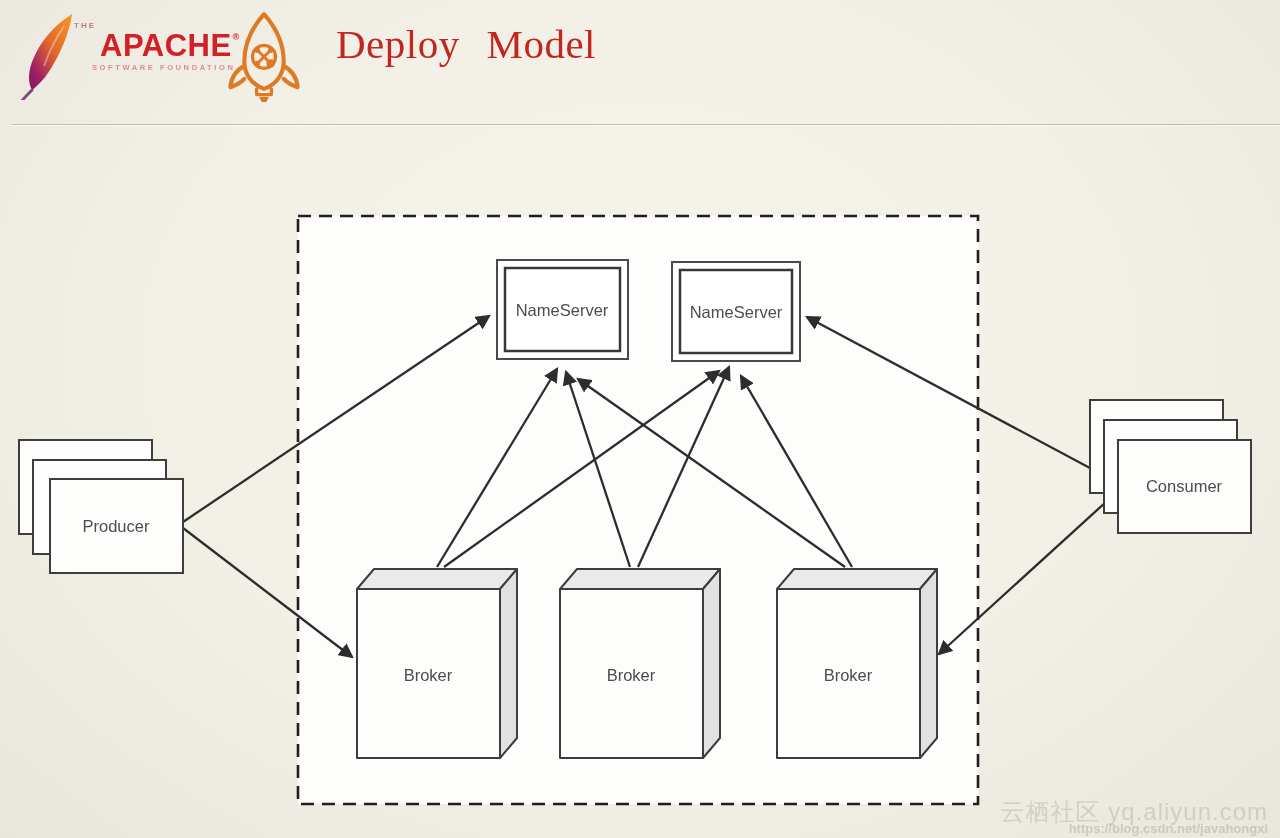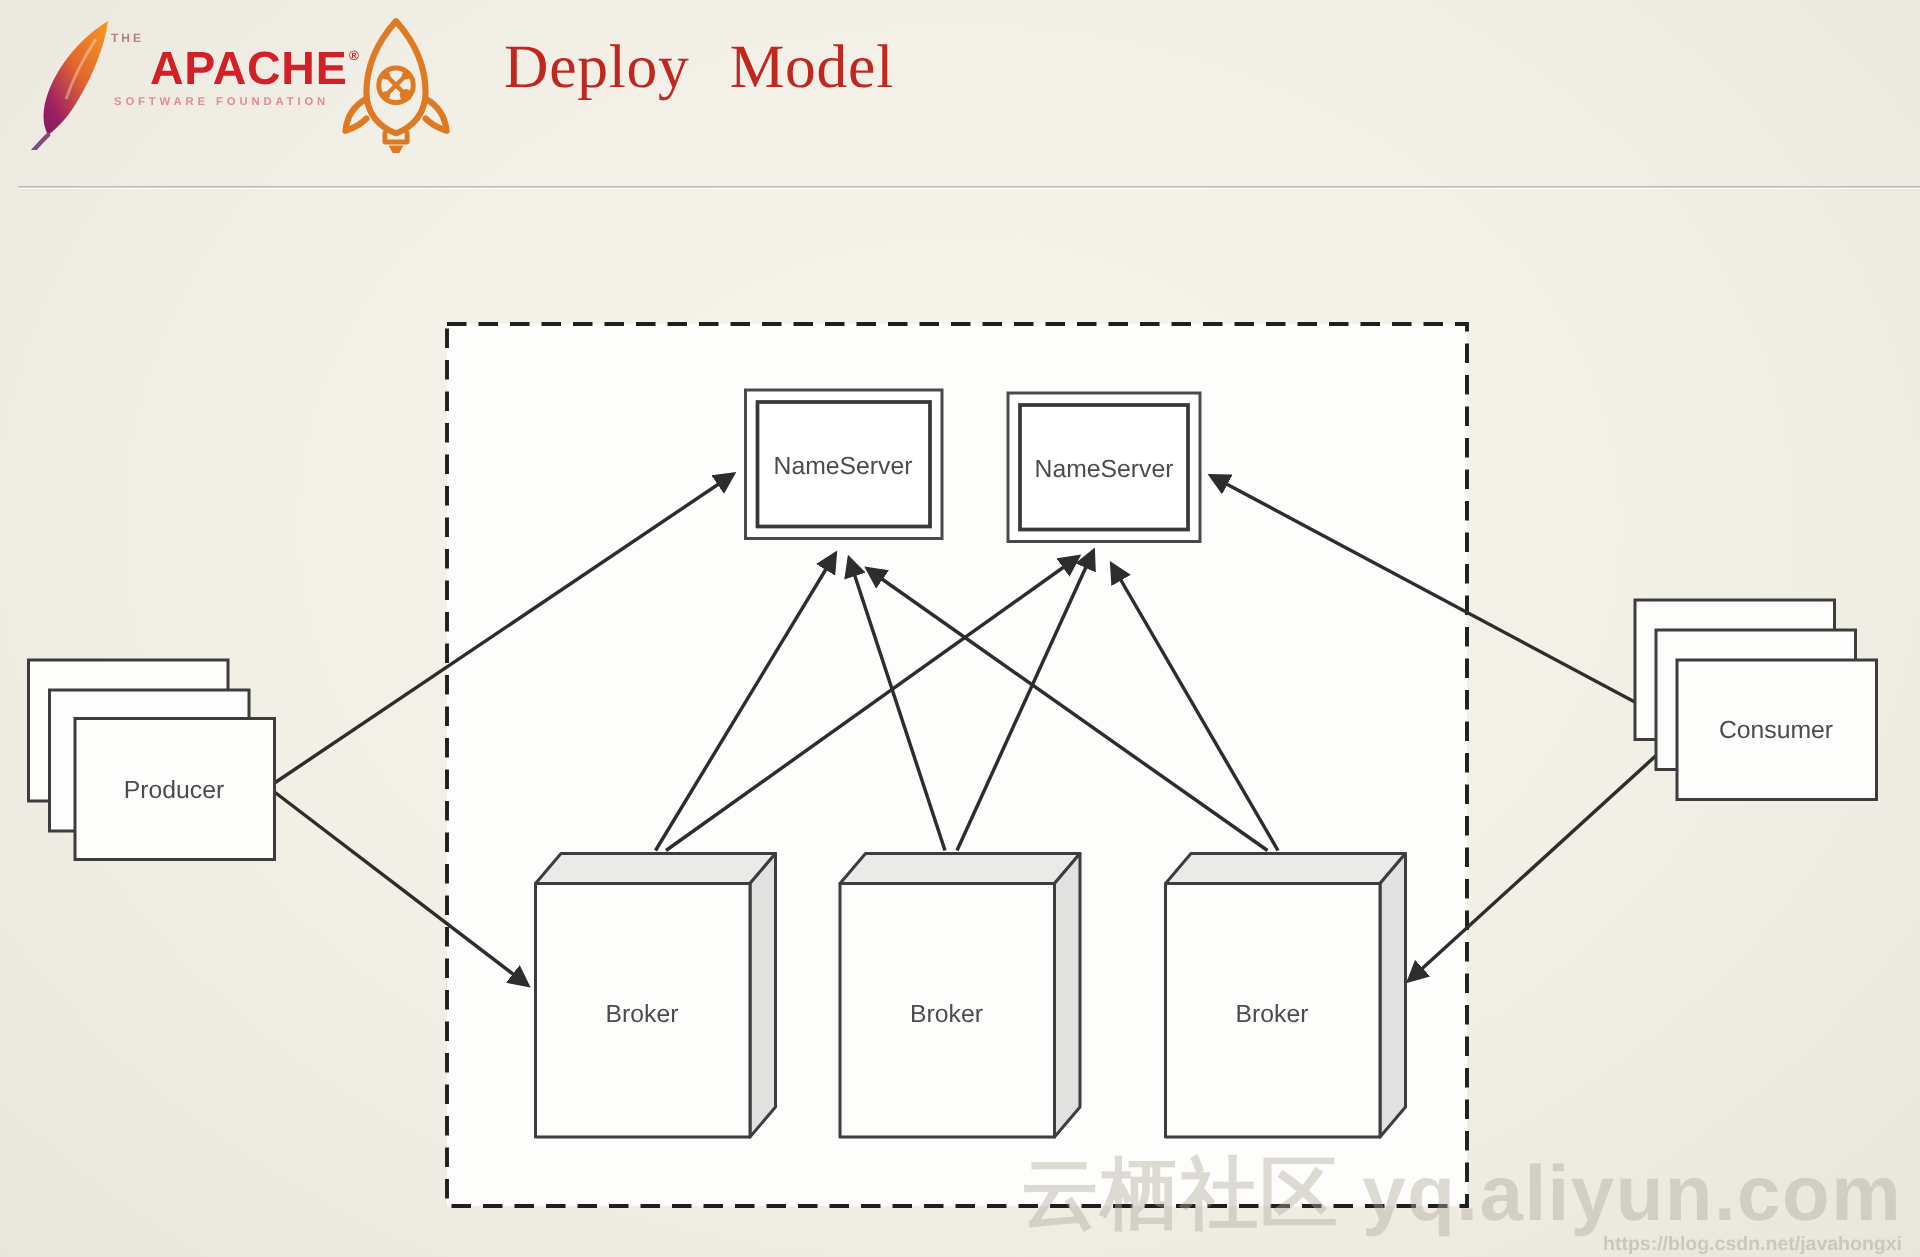--- a/index.html
+++ b/index.html
@@ -9,35 +9,35 @@
     font-family:"Liberation Sans",sans-serif;
   }
   
   .header{position:absolute;left:0;top:0;width:1280px;height:125px;}
   .apache-logo{position:absolute;left:16px;top:12px;width:195px;height:82px;}
   .apache-feather{position:absolute;left:0;top:0;}
   .apache-text{position:absolute;left:56px;top:10px;line-height:1;}
   .apache-the{font-size:8px;letter-spacing:2px;color:#b9807e;font-weight:bold;margin-left:2px;}
   .apache-brand{font-size:31px;font-weight:bold;color:#d22027;letter-spacing:.5px;position:relative;margin-left:28px;}
   .apache-reg{font-size:9px;position:relative;top:-16px;left:1px;color:#d22027;}
-  .apache-foundation{font-size:7.5px;letter-spacing:2.6px;color:#e08a9b;font-weight:bold;margin-top:3px;margin-left:4px;}
+  .apache-foundation{font-size:7.5px;letter-spacing:2.6px;color:#e08a9b;font-weight:bold;margin-top:3px;margin-left:20px;}
   .rocket-logo{position:absolute;left:218px;top:10px;width:92px;height:92px;}
   .page-title{
     position:absolute;left:336px;top:20px;
     font-family:Liberation Serif, serif;
     font-size:41px;color:#c0271f;word-spacing:16px;letter-spacing:.5px;
   }
   .divider{position:absolute;left:12px;top:124px;width:1268px;height:1px;
     background:#bdbab1;box-shadow:0 1px 0 rgba(255,255,255,.75);}
   
   .diagram-svg{position:absolute;left:0;top:0;z-index:1;}
   .node-label{fill:#4c4c4c;font-family:"Liberation Sans",sans-serif;font-size:16.5px;text-anchor:middle;}
   
   .watermark{position:absolute;right:12px;bottom:2px;z-index:2;text-align:right;pointer-events:none;}
-  .watermark-main{font-size:52px;font-weight:bold;color:rgba(176,170,156,.42);letter-spacing:1px;line-height:1.05;}
+  .watermark-main{font-size:24px;font-weight:normal;color:rgba(176,170,156,.42);letter-spacing:1px;line-height:1.05;}
   .watermark-sub{font-size:13px;font-weight:bold;color:rgba(189,183,169,.65);margin-top:-3px;}
 </style>
 </head>
 <body>
 
 <div class="header">
 
   <div class="apache-logo">
     <svg class="apache-feather" width="62" height="88" viewBox="0 0 62 88">
       <defs>

